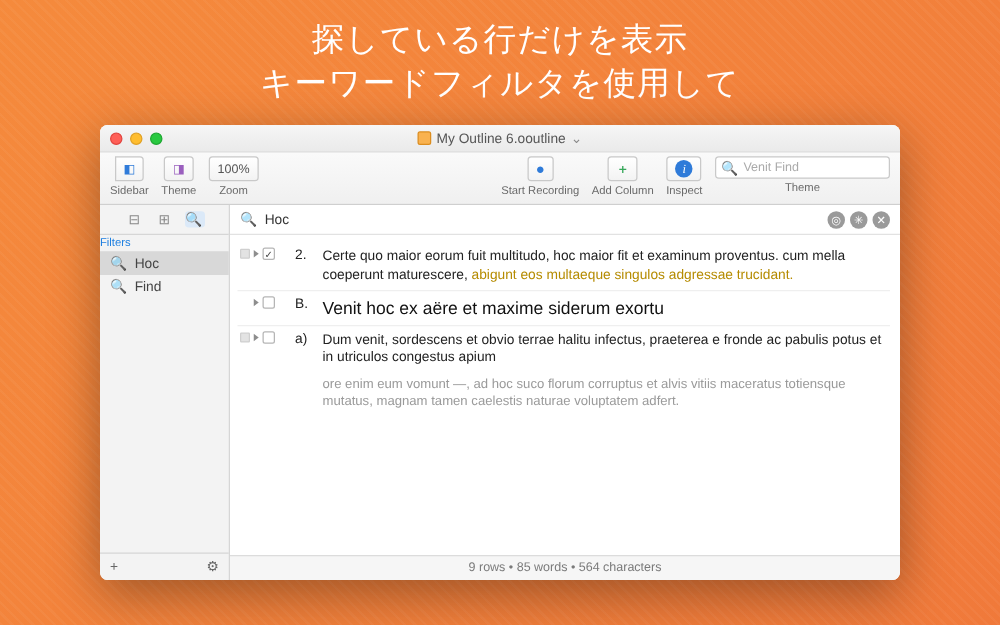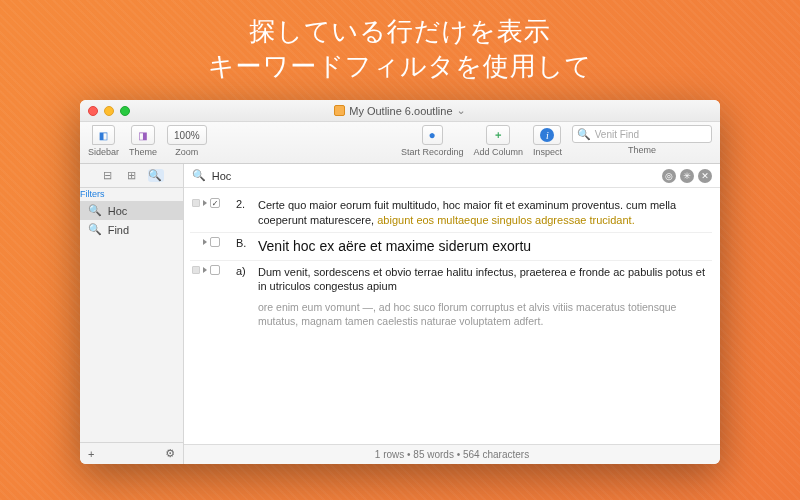--- a/index.html
+++ b/index.html
@@ -229,18 +229,18 @@
           <span class="num">a)</span>
           <div class="content">
             <span>Dum venit, sordescens et obvio terrae halitu infectus, praeterea e fronde ac pabulis potus et in utriculos congestus apium</span>
             <div class="note">ore enim eum vomunt —, ad hoc suco florum corruptus et alvis vitiis maceratus totiensque mutatus, magnam tamen caelestis naturae voluptatem adfert.</div>
           </div>
         </div>
 
       </div>
 
       <div class="statusbar">
-        <span>1 rows • 85 words • 564 characters</span>
+        <span>9 rows • 85 words • 564 characters</span>
       </div>
     </div>
   </div>
 
 </div>
 
 </body></html>

